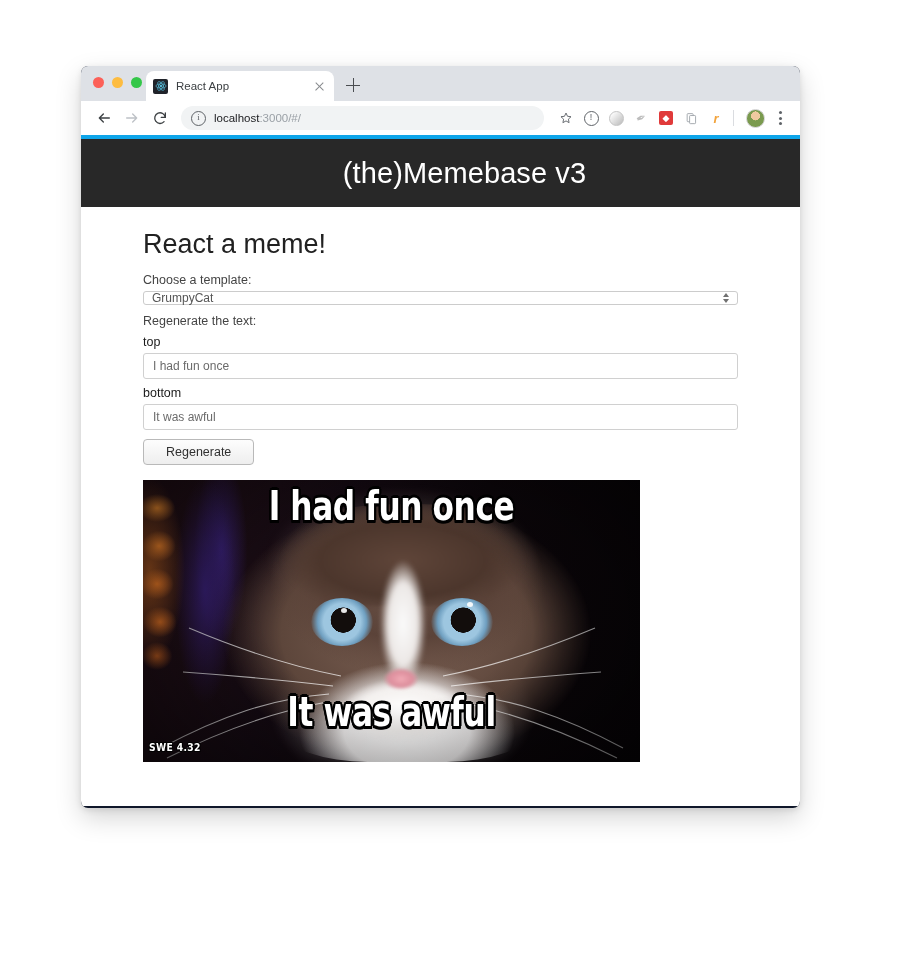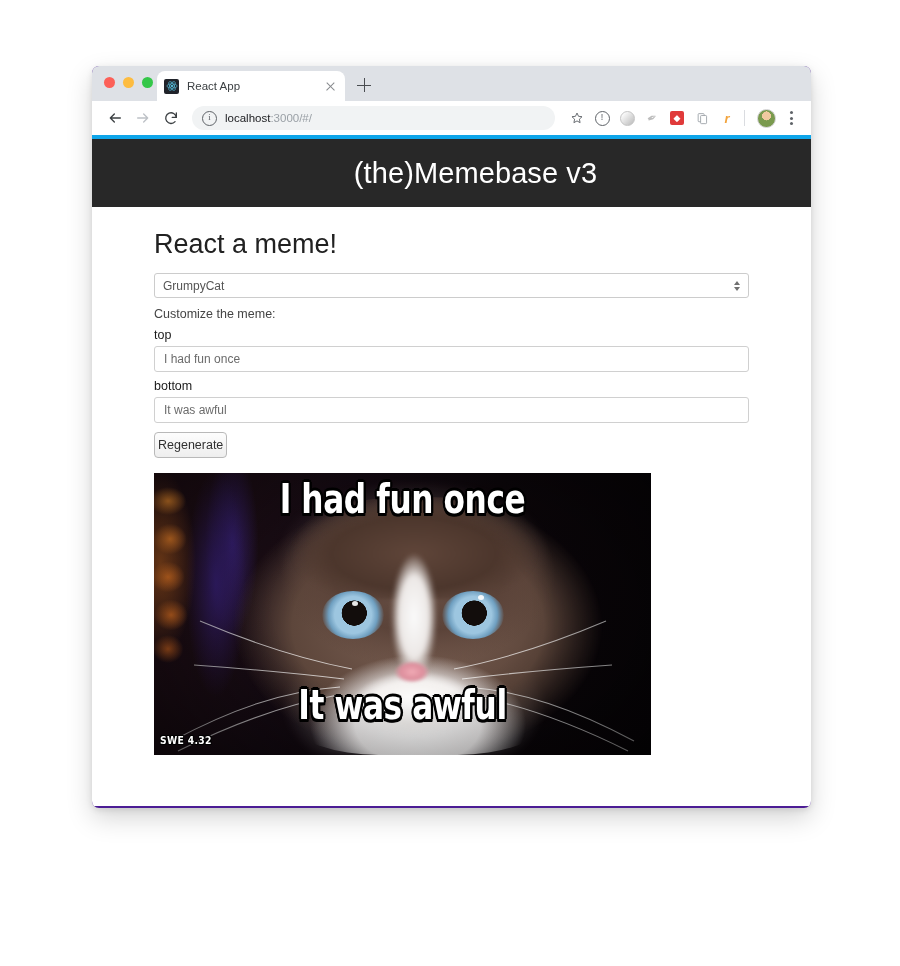--- a/index.html
+++ b/index.html
@@ -12,25 +12,25 @@
     height: 966px;
     font-family: "Liberation Sans", sans-serif;
     -webkit-font-smoothing: antialiased;
     overflow: hidden;
     position: relative;
   }
 
   
   #browser-window {
     position: absolute;
-    left: 92px;
+    left: 81px;
     top: 66px;
     width: 719px;
     height: 742px;
-    background: #4c1d95;
+    background: #0f172a;
     border-radius: 7px;
     box-shadow: 0 10px 26px rgba(0,0,0,0.17), 0 2px 6px rgba(0,0,0,0.10);
     overflow: hidden;
   }
 
   
   #tab-strip {
     height: 35px;
     background: #dee1e6;
     position: relative;
@@ -264,21 +264,21 @@
   }
   .field-strong-label {
     font-size: 12.5px;
     color: #1a1a1a;
     font-weight: normal;
     margin: 7px 0 4px 0;
   }
 
   #template-select {
     width: 100%;
-    height: 25px;
+    height: 14px;
     border: 1px solid #cccccc;
     border-radius: 3px;
     background: #ffffff;
     box-sizing: border-box;
     display: flex;
     align-items: center;
     padding: 0 8px;
     position: relative;
     font-size: 12px;
     color: #555555;
@@ -315,21 +315,21 @@
     padding: 0 9px;
     font-size: 12px;
     color: #6b6b6b;
   }
 
   #regenerate-button {
     margin-top: 9px;
     display: inline-flex;
     align-items: center;
     height: 24px;
-    padding: 0 3px;
+    padding: 0 22px;
     border: 1px solid #b9b9b9;
     border-radius: 4px;
     background: linear-gradient(#fdfdfd, #eeeeee);
     font-size: 12.5px;
     color: #303030;
   }
 
   
   #meme-figure {
     margin-top: 15px;
@@ -566,30 +566,31 @@
   <div id="viewport">
 
     <div id="app-header">
       <div id="app-title">(the)Memebase v3</div>
     </div>
 
     <div id="page-content">
 
       <h1 id="page-heading">React a meme!</h1>
 
+      <div class="field-label">Choose a template:</div>
 
       <div id="template-select">
         <span>GrumpyCat</span>
         <span id="select-arrows">
           <i class="up"></i>
             <i class="down"></i>
         </span>
       </div>
 
-      <div class="field-label">Customize the meme:</div>
+      <div class="field-label">Regenerate the text:</div>
 
       <div class="field-strong-label">top</div>
       <div class="text-input">
         <span>I had fun once</span>
       </div>
 
       <div class="field-strong-label">bottom</div>
       <div class="text-input">
         <span>It was awful</span>
       </div>

